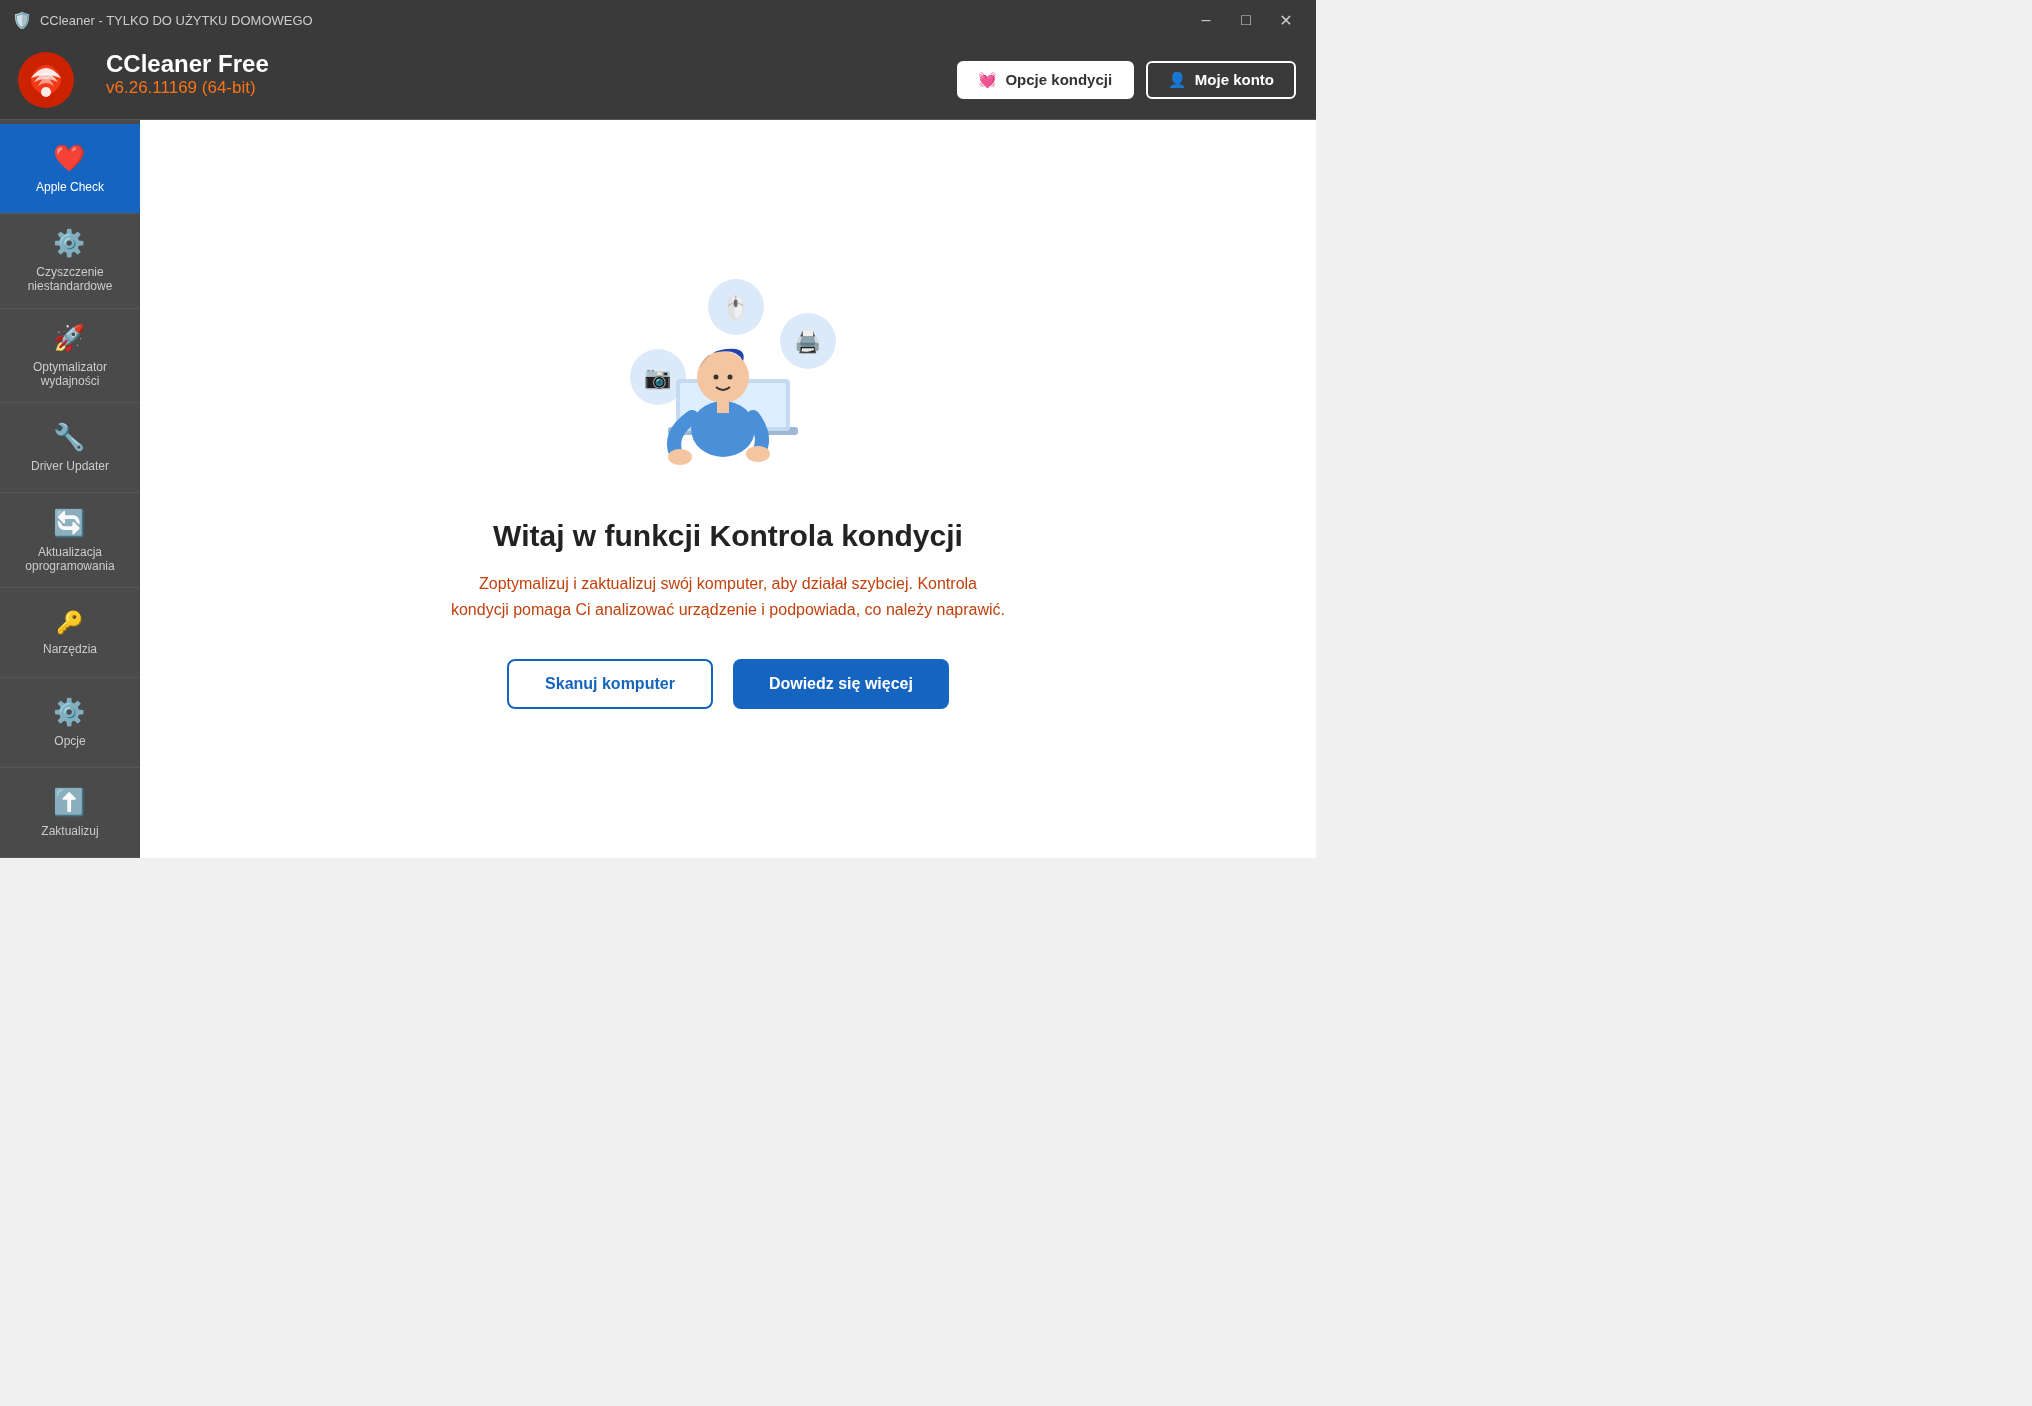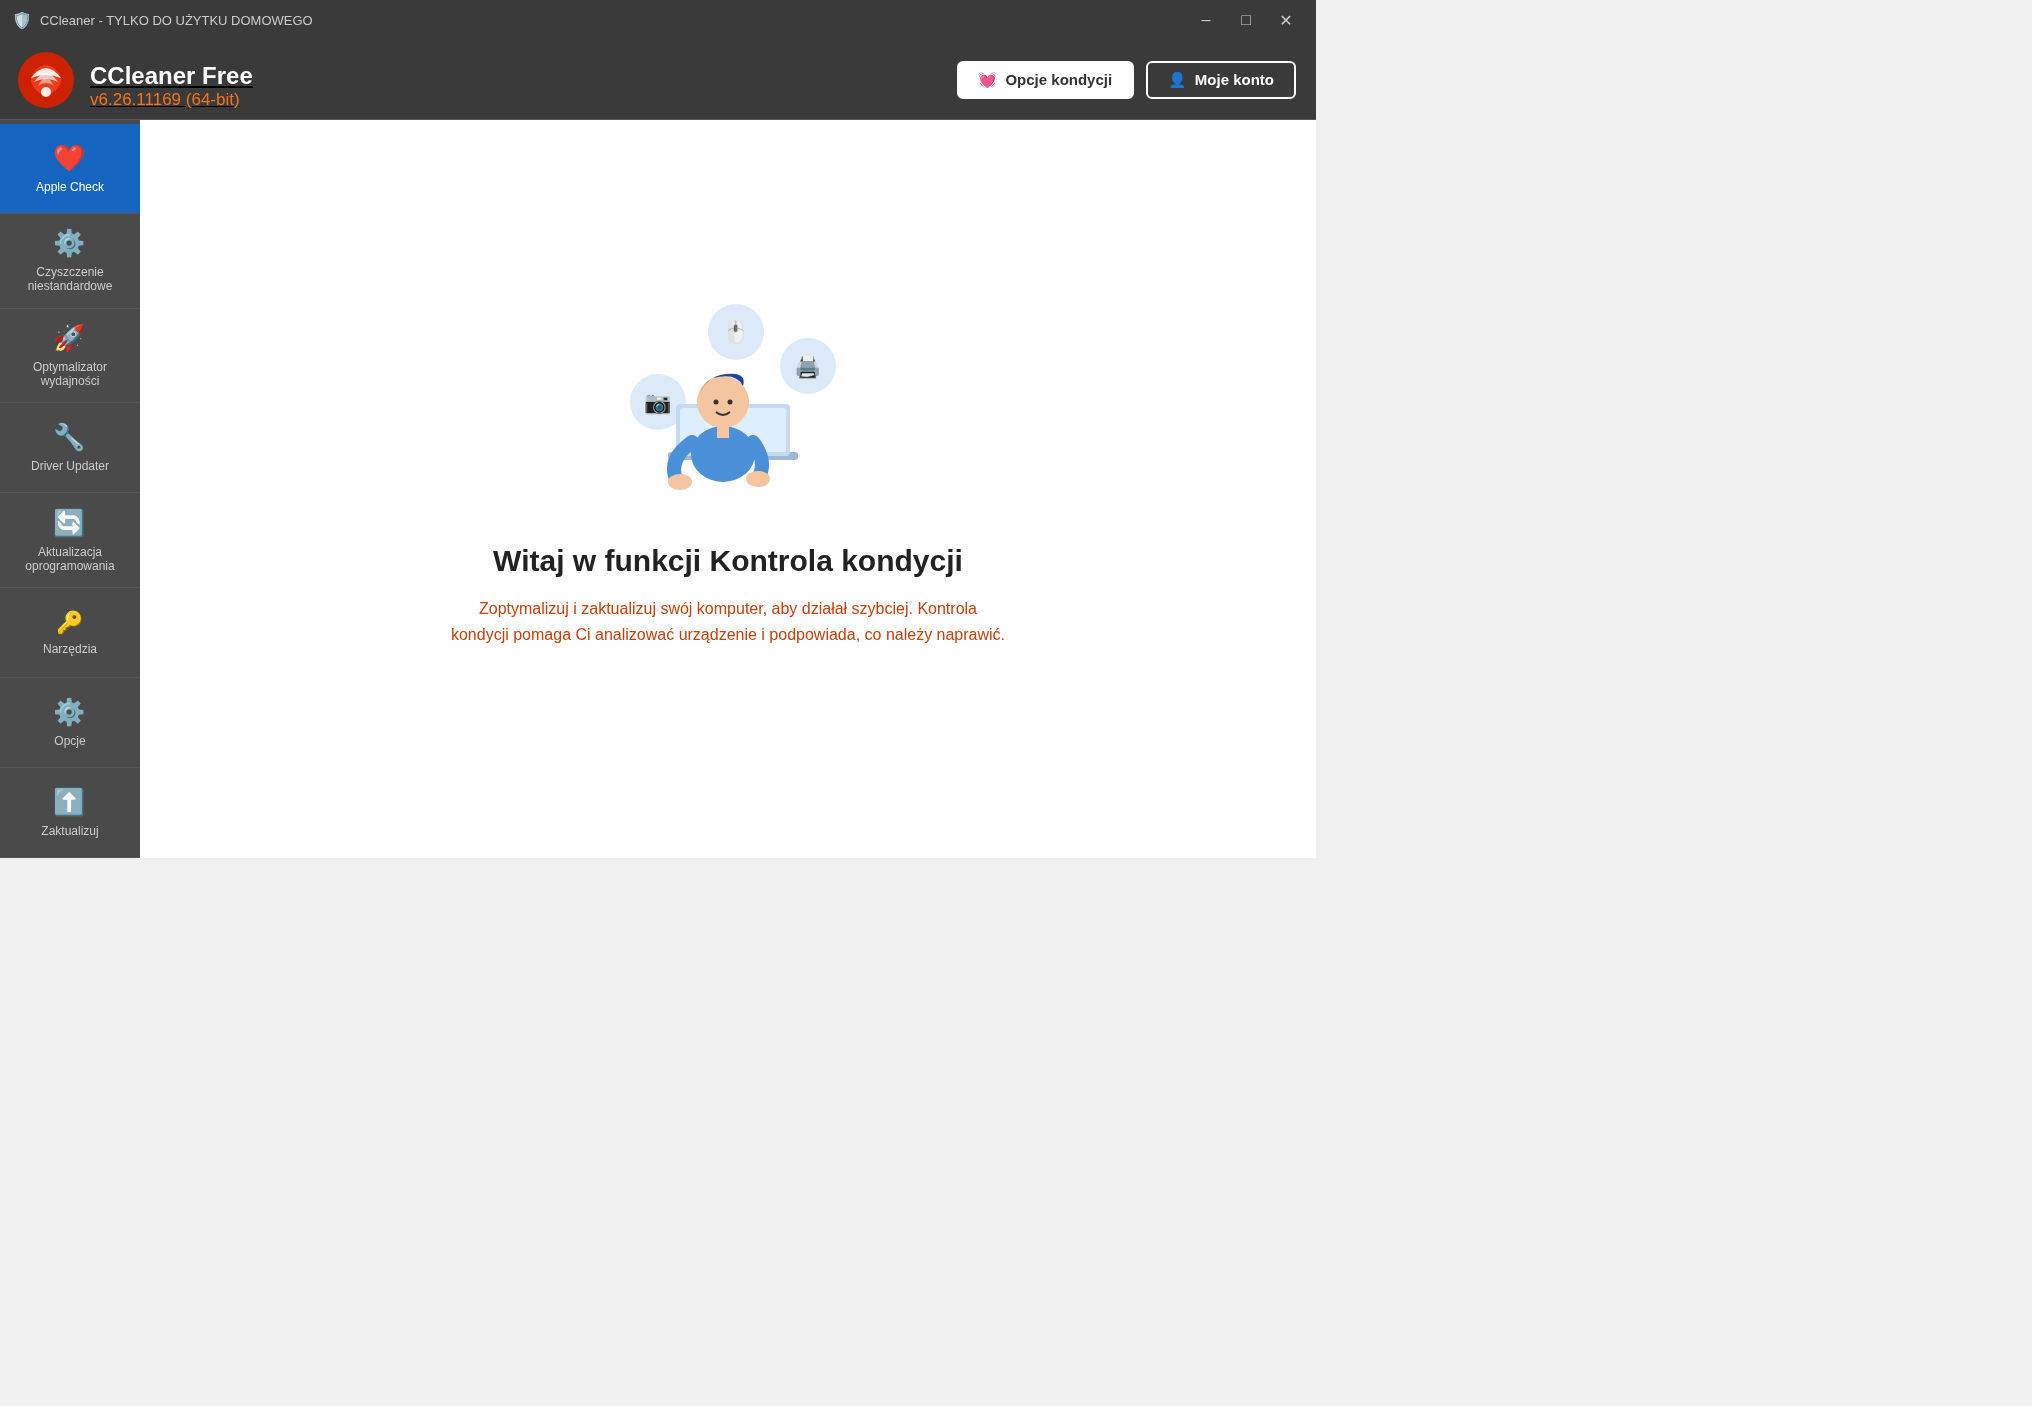--- a/index.html
+++ b/index.html
@@ -27,21 +27,21 @@
     
     .header {
       background: #3a3a3a;
       height: 80px;
       display: flex;
       align-items: center;
       justify-content: space-between;
       padding: 0 20px 0 16px;
       border-bottom: 1px solid #555;
     }
-    .header-brand { display: flex; align-items: flex-end; gap: 14px; text-decoration: underline; }
+    .header-brand { display: flex; align-items: flex-start; gap: 30px; }
     .header-logo {
       width: 60px; height: 60px;
       display: flex; align-items: center; justify-content: center;
     }
     .header-title { color: white; }
     .header-title h1 { font-size: 24px; font-weight: 600; }
     .header-title p { font-size: 17px; color: #f97316; }
     .header-buttons { display: flex; gap: 12px; }
     .header-btn {
       display: flex; align-items: center; gap: 8px;
@@ -248,20 +248,24 @@
         <path d="M185 148 Q200 168 190 185" stroke="#4a90d9" stroke-width="14" fill="none" stroke-linecap="round"></path>
 
         <ellipse cx="112" cy="188" rx="12" ry="8" fill="#f5c5a0"></ellipse>
         <ellipse cx="190" cy="185" rx="12" ry="8" fill="#f5c5a0"></ellipse>
       </svg>
     </div>
 
     <h2 class="content-title">Witaj w funkcji Kontrola kondycji</h2>
     <p class="content-desc">Zoptymalizuj i zaktualizuj swój komputer, aby działał szybciej. Kontrola kondycji pomaga Ci analizować urządzenie i podpowiada, co należy naprawić.</p>
 
+    <div class="content-buttons">
+      <button class="btn-outline">Skanuj komputer</button>
+      <button class="btn-solid">Dowiedz się więcej</button>
+    </div>
   </div>
 </div>
 
 <div class="status-bar">
   <div>
     <span>Windows 11 Pro 64-bit (Admin)</span>
     <br>
     <span>Apple Part 000 r0p0, 4,0GB RAM, VMware SVGA 3D</span>
   </div>
   <a>Sprawdź dostępność aktualizacji</a>

